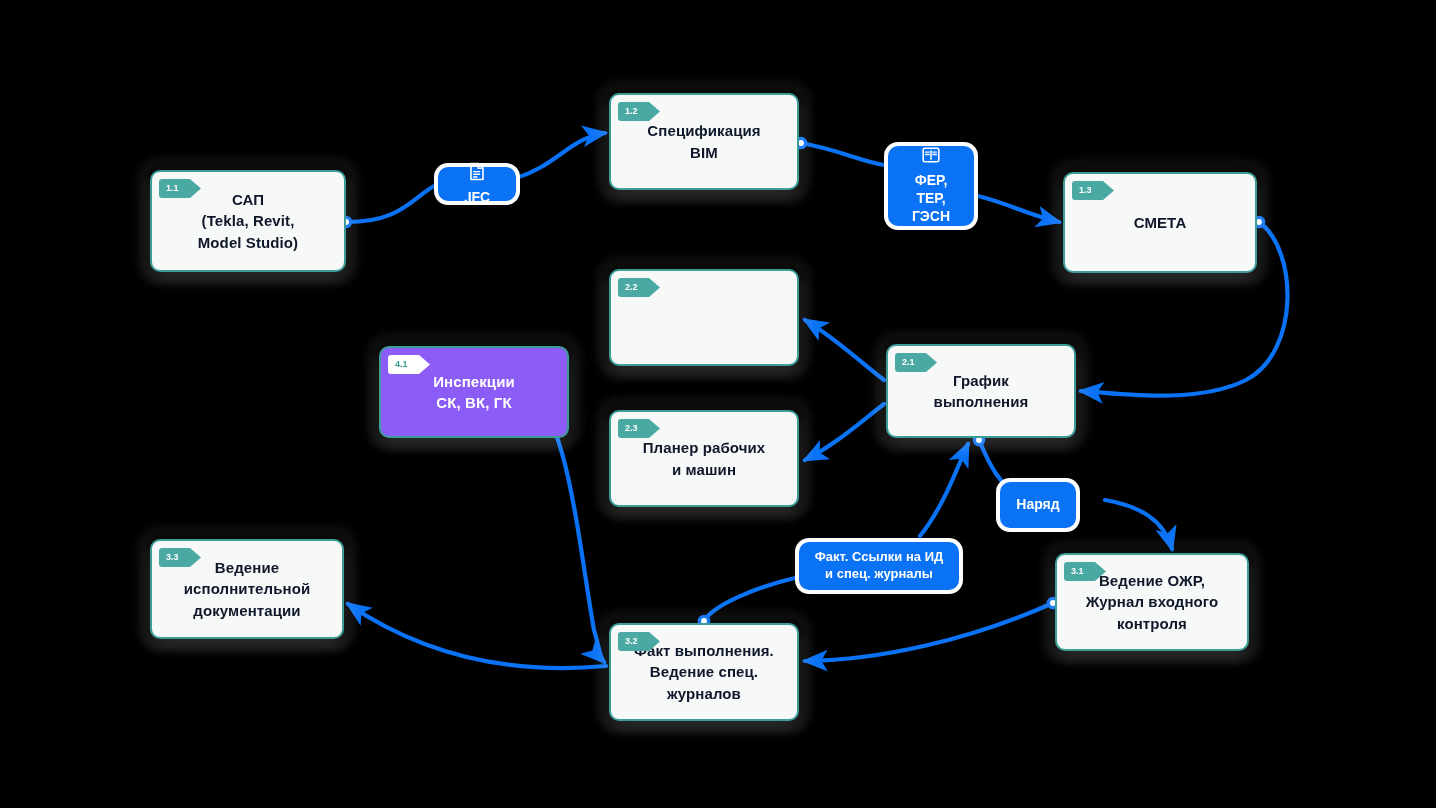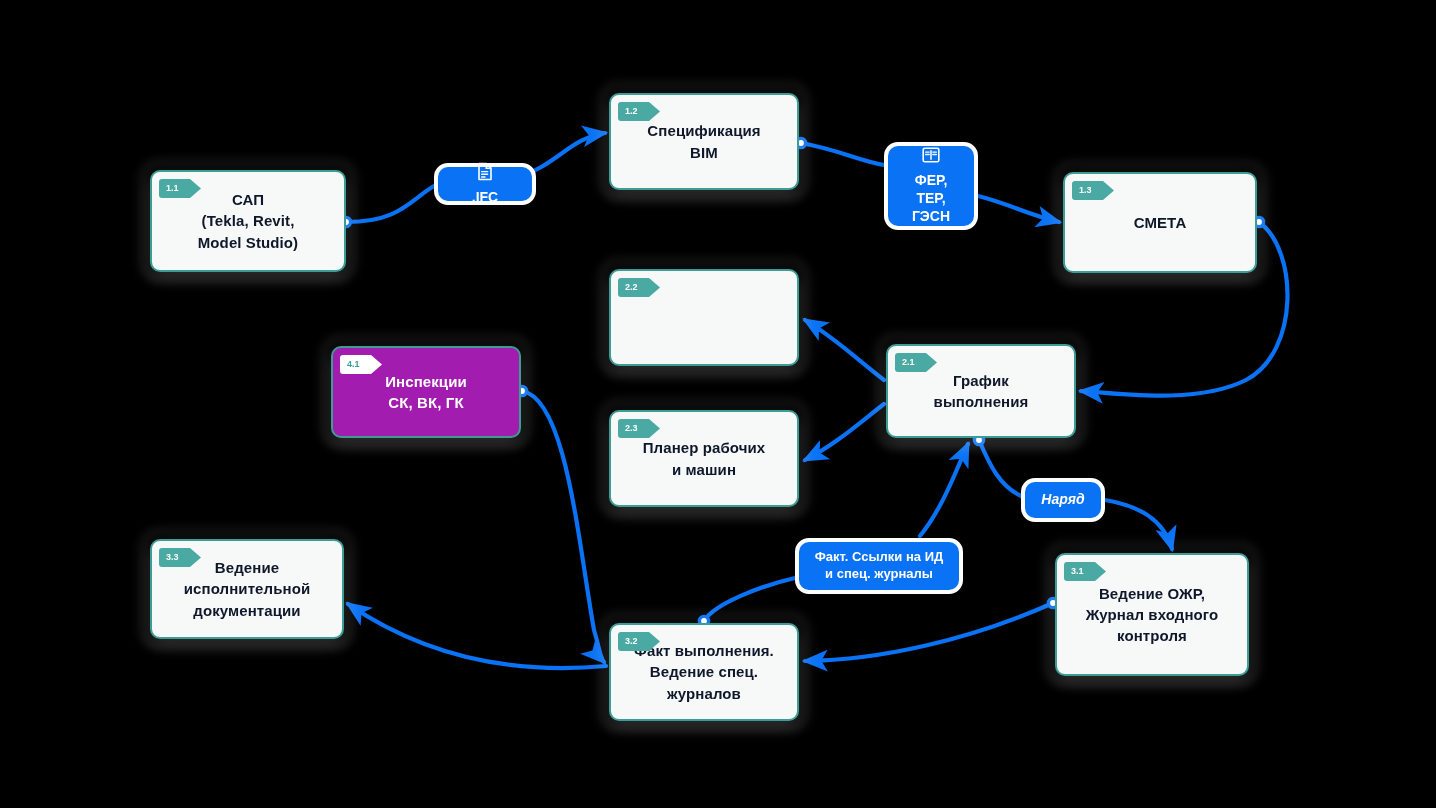--- a/index.html
+++ b/index.html
@@ -45,22 +45,23 @@
   .node .label {
     color: #0f172a;
     font-weight: bold;
     font-size: 15px;
     line-height: 1.42;
     letter-spacing: 0.1px;
     padding: 0 12px;
     white-space: pre-line;
   }
   .node.filled {
-    background: #a21caf;
+    background: #8b5cf6;
     border-color: #3a9d96;
+    margin-left: 48px;
   }
   .node.filled .label { color: #ffffff; }
 
   
   .badge {
     position: absolute;
     top: 7px; left: 7px;
     height: 19px;
     min-width: 42px;
     padding: 0 13px 0 7px;
@@ -193,35 +194,35 @@
 и машин</span>
   </div>
 
   <div class="node" style="left:150px;top:539px;width:194px;height:100px;">
     <span class="badge">3.3</span>
     <span class="label">Ведение
 исполнительной
 документации</span>
   </div>
 
-  <div class="node" style="left:1055px;top:553px;width:194px;height:123px;">
+  <div class="node" style="left:1055px;top:553px;width:194px;height:98px;">
     <span class="badge">3.1</span>
     <span class="label">Ведение ОЖР,
 Журнал входного
 контроля</span>
   </div>
 
   <div class="node" style="left:609px;top:623px;width:190px;height:98px;">
     <span class="badge">3.2</span>
     <span class="label">Факт выполнения.
 Ведение спец.
 журналов</span>
   </div>
 
-  <div class="chip" style="left:434px;top:163px;width:102px;height:42px;">
+  <div class="chip" style="left:434px;top:163px;width:86px;height:42px;">
     <span>
       <svg width="16" height="19" viewBox="0 0 16 19">
         <path d="M2 1.5h7.5L14 6v11.5H2z" fill="none" stroke="#ffffff" stroke-width="1.6" stroke-linejoin="round"></path>
         <path d="M9.3 1.8v4.4H13.8" fill="none" stroke="#ffffff" stroke-width="1.5"></path>
         <path d="M4.6 9.6h6M4.6 12.3h6M4.6 15h3.4" stroke="#ffffff" stroke-width="1.4" stroke-linecap="round"></path>
       </svg>
     </span>
     <span class="chip-text">.IFC</span>
   </div>
 
@@ -231,21 +232,21 @@
         <rect x="1.2" y="2.2" width="15.6" height="13.6" rx="1.6" fill="none" stroke="#ffffff" stroke-width="1.6"></rect>
         <path d="M9 4.2v9.6" stroke="#ffffff" stroke-width="1.5"></path>
         <path d="M3.6 6.1h3.6M3.6 8.5h3.6M10.8 6.1h3.6M10.8 8.5h3.6" stroke="#ffffff" stroke-width="1.3" stroke-linecap="round"></path>
       </svg>
     </span>
     <span class="chip-text">ФЕР,
 ТЕР,
 ГЭСН</span>
   </div>
 
-  <div class="chip" style="left:1021px;top:478px;width:84px;height:44px;font-style:italic;">
+  <div class="chip" style="left:996px;top:478px;width:84px;height:54px;">
     <span class="chip-text">Наряд</span>
   </div>
 
   <div class="chip" style="left:795px;top:538px;width:168px;height:56px;font-size:13px;padding:5px 12px;">
     <span class="chip-text">Факт. Ссылки на ИД
 и спец. журналы</span>
   </div>
 
 </div>
 

